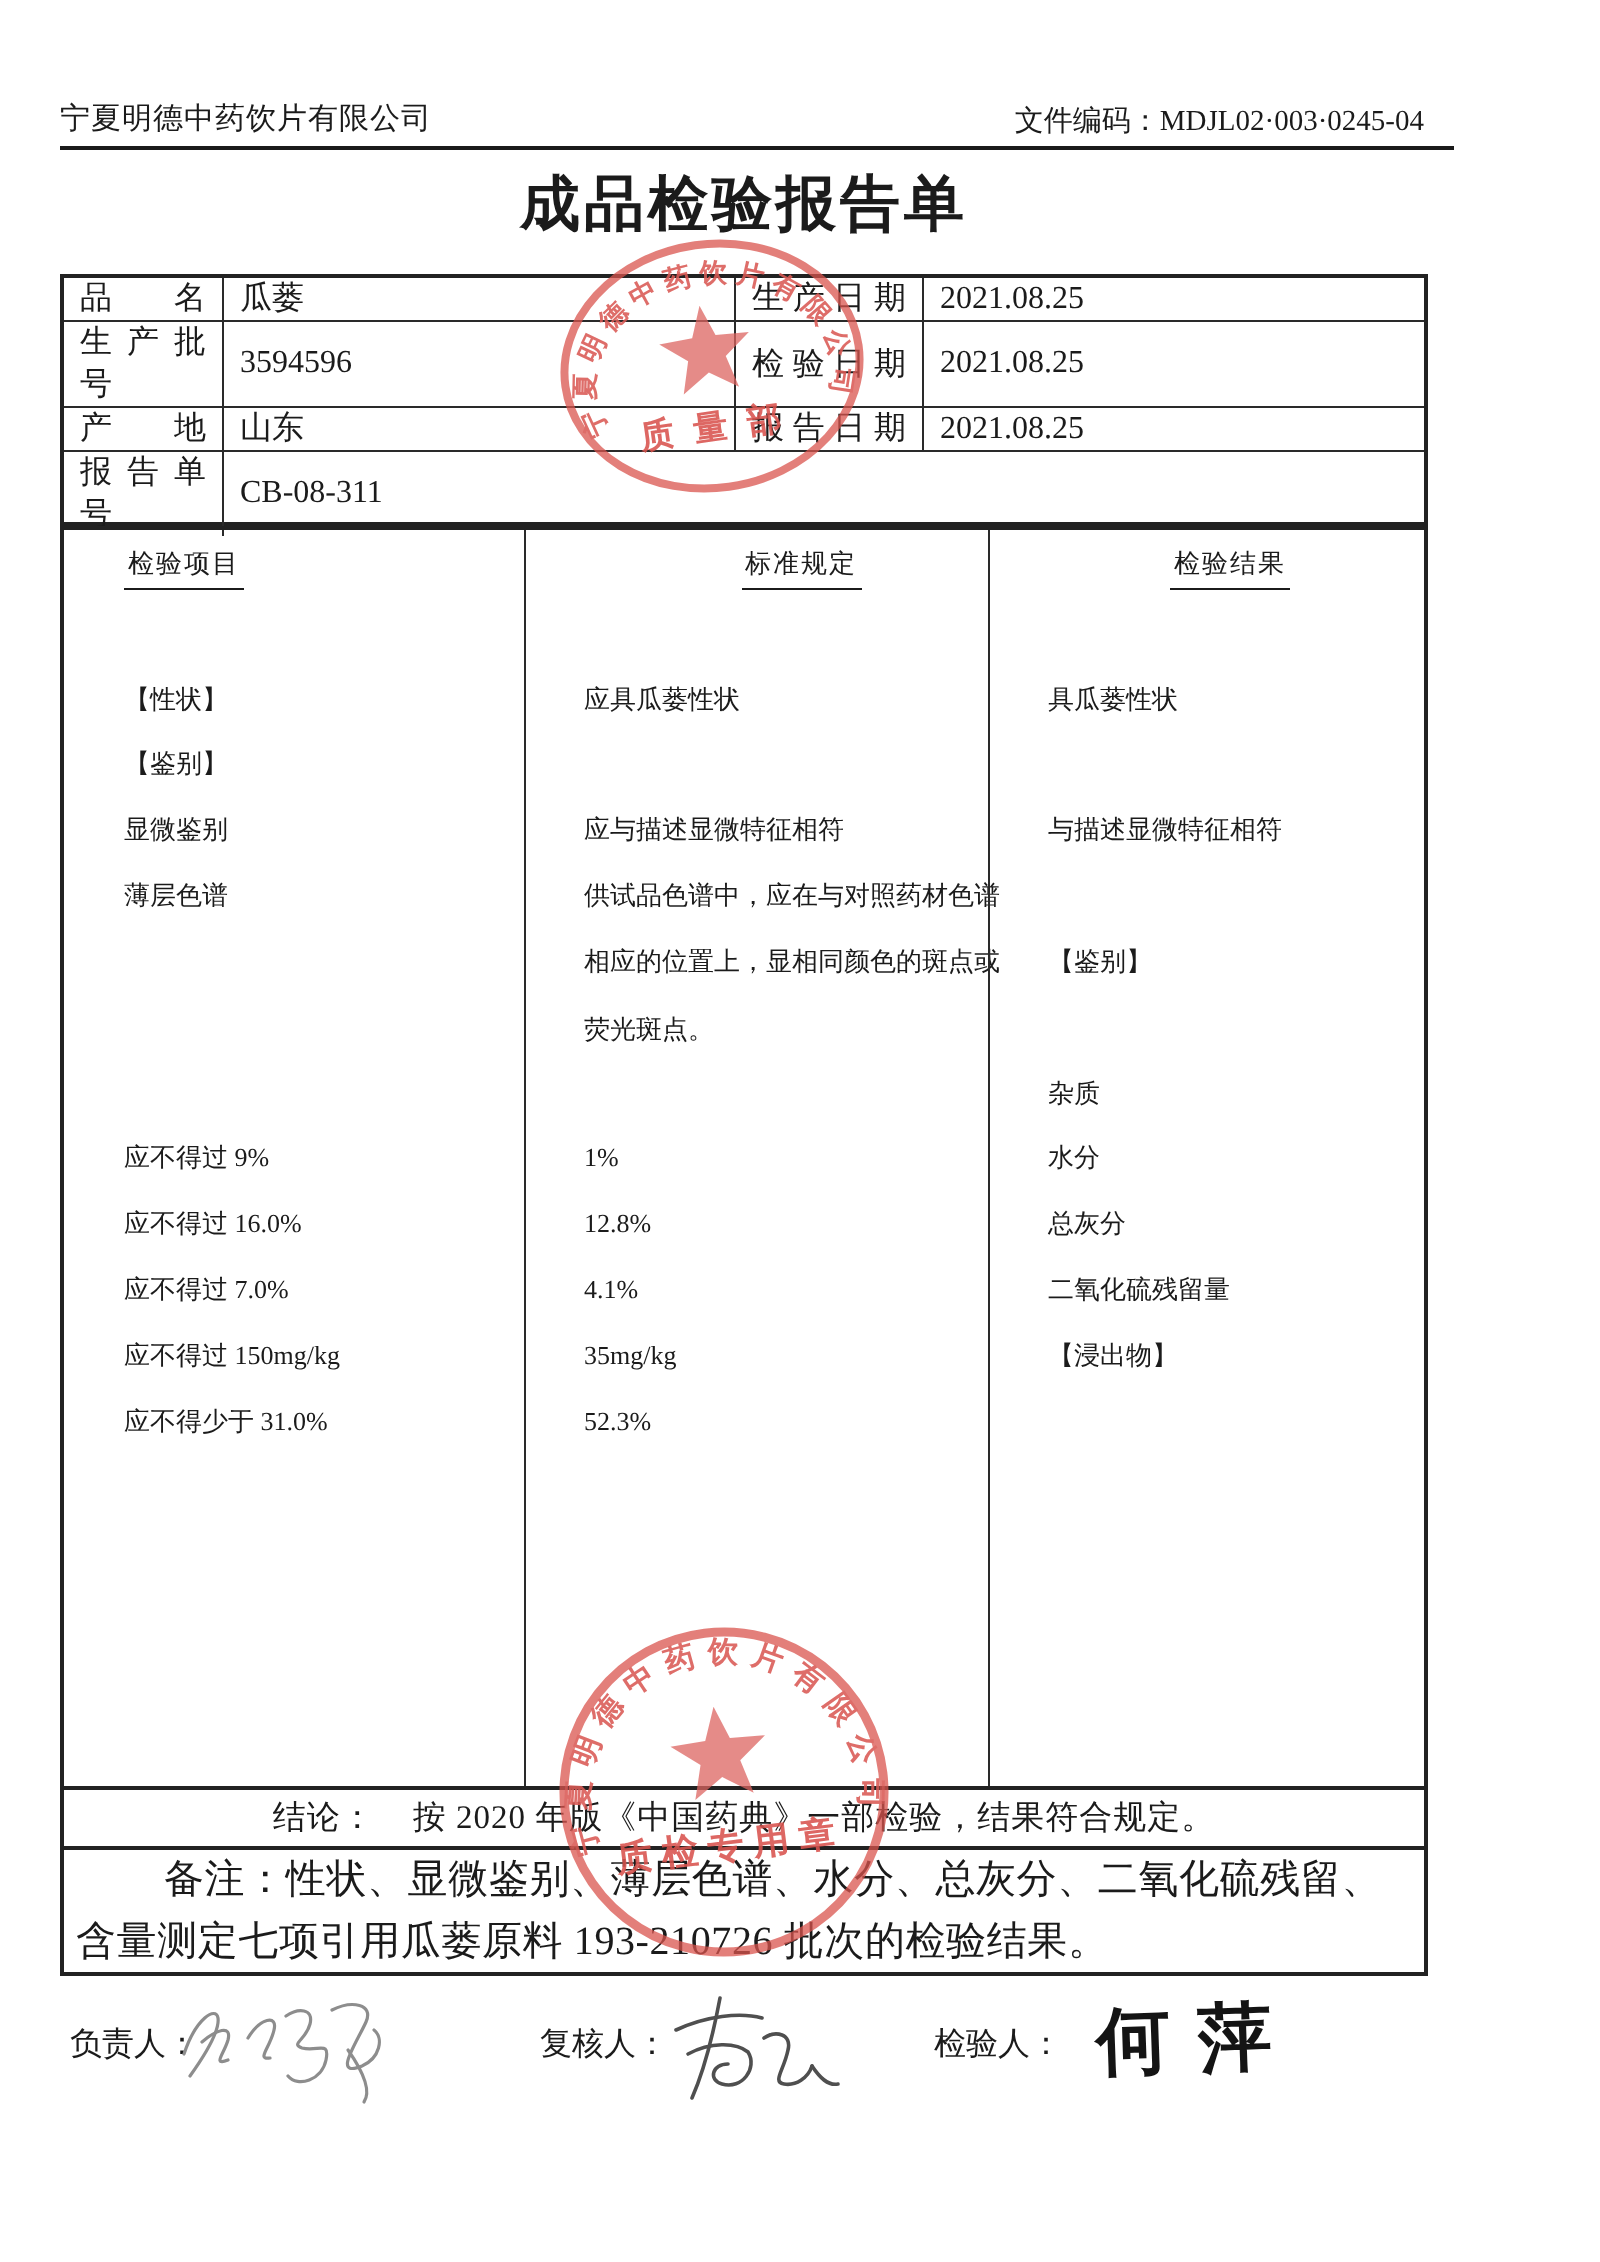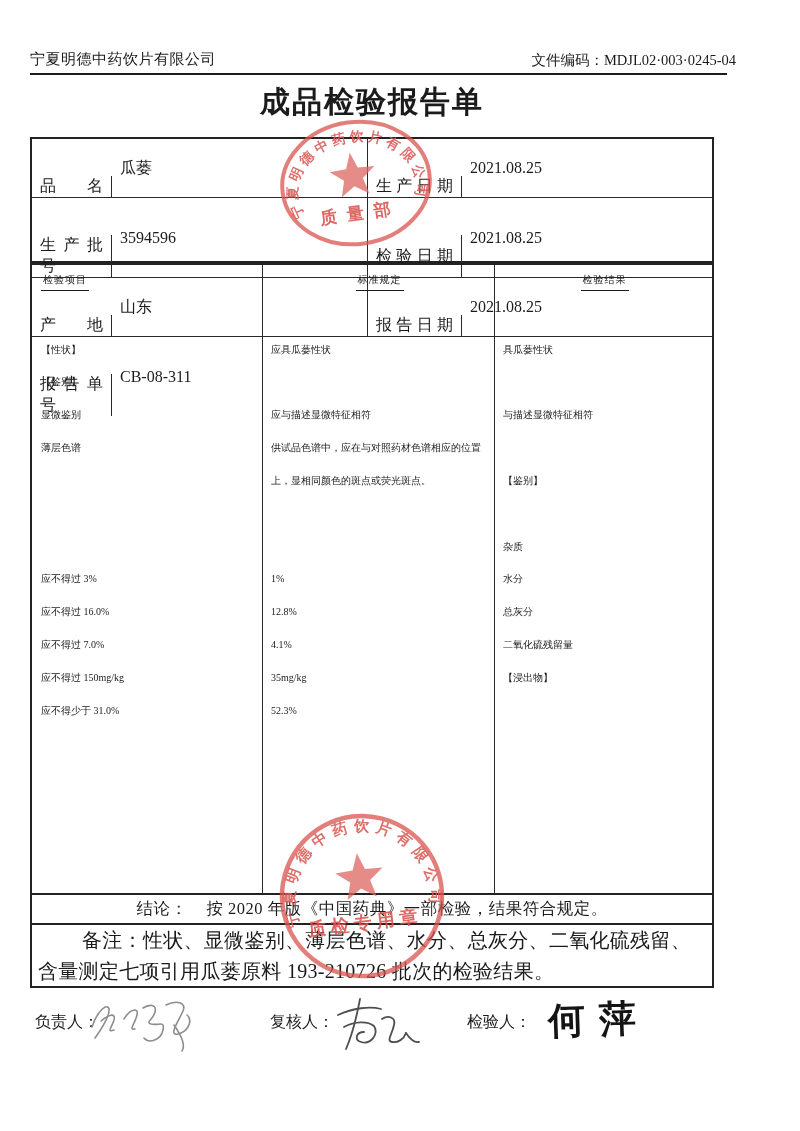--- a/index.html
+++ b/index.html
@@ -3,47 +3,47 @@
 <meta charset="utf-8">
 <style>
   html,body { margin:0; padding:0; background:#ffffff; }
   .page {
     position:relative; width:800px; height:1131px; background:#fff;
     font-family:"Liberation Serif","DejaVu Serif",serif; color:#1b1b1b;
     overflow:hidden;
   }
   
   .company  { position:absolute; left:30px; top:50px; font-size:15px; letter-spacing:.5px; }
-  .doc-code { position:absolute; right:64px; top:51px; font-size:14.5px; }
+  .doc-code { position:absolute; right:88px; top:51px; font-size:14.5px; }
   .header-rule { position:absolute; left:30px; top:73px; width:697px; height:0; border-top:2px solid #1a1a1a; }
   .title { position:absolute; left:30px; top:82px; width:684px; text-align:center;
            font-size:30px; font-weight:bold; letter-spacing:2px; }
   
   .info-table {
     position:absolute; left:30px; top:137px; width:684px; height:126px;
     box-sizing:border-box; border:2px solid #222;
     display:grid; grid-template-columns:80px 256px 94px 1fr;
     grid-template-rows:repeat(4,1fr); font-size:16px;
   }
   .info-table .c { box-sizing:border-box; display:flex; align-items:center;
                    padding-left:8px; border-right:1.5px solid #2a2a2a; border-bottom:1.5px solid #2a2a2a; }
-  .info-table .lbl { padding-right:8px;margin-top:37px; }
+  .info-table .lbl { padding-right:8px; }
   .info-table .lbl span { display:block; width:100%; text-align:justify; text-align-last:justify; }
   .info-table .nr { border-right:none; }
   .info-table .nb { border-bottom:none; }
   .info-table .span3 { grid-column:2 / 5; }
   
   .big-table { position:absolute; left:30px; top:263px; width:684px; height:725px;
                box-sizing:border-box; border:2px solid #222; }
   .insp { position:relative; height:630px; border-bottom:2px solid #222; box-sizing:border-box; }
   .vline { position:absolute; top:0; bottom:0; width:0; border-left:1.5px solid #2a2a2a; }
   .v1 { left:230px; } .v2 { left:462px; }
   .insp-grid { display:grid; grid-template-columns:230px 232px 1fr;
                grid-template-rows:42px 26px 33px 32px 33px 100px 31px 33px 33px 33px 33px 33px;
-               font-size:10px; }
+               font-size:13px;margin-left:21px; }
   .insp-grid .cell { box-sizing:border-box; display:flex; align-items:center; padding-left:9px; padding-right:6px; }
   .insp-grid .hcell { align-items:flex-start; padding-top:8px; }
   .insp-grid .hcell.mid { justify-content:center; }
   .hd { border-bottom:1.5px solid #1b1b1b; padding:0 2px 3px 2px; letter-spacing:1px; }
   .insp-grid .top { align-items:flex-start; line-height:33.4px; }
   .insp-grid .spacer { grid-column:1 / 4; }
   
   .concl { height:30px; box-sizing:border-box; border-bottom:2px solid #222;
            display:flex; align-items:center; justify-content:center; font-size:16.5px; letter-spacing:.5px;gap:19px; }
   .notes { box-sizing:border-box; padding:0 10px 0 6px; font-size:20px;
@@ -134,21 +134,21 @@
         <div class="cell">与描述显微特征相符</div>
 
         <div class="cell top">薄层色谱</div>
         <div class="cell top">供试品色谱中，应在与对照药材色谱相应的位置上，显相同颜色的斑点或荧光斑点。</div>
 
         <div class="cell">【鉴别】</div>
         <div class="cell"></div>
         <div class="cell"></div>
 
         <div class="cell">杂质</div>
-        <div class="cell">应不得过 3%</div>
+        <div class="cell">应不得过 9%</div>
         <div class="cell">1%</div>
 
         <div class="cell">水分</div>
         <div class="cell">应不得过 16.0%</div>
         <div class="cell">12.8%</div>
 
         <div class="cell">总灰分</div>
         <div class="cell">应不得过 7.0%</div>
         <div class="cell">4.1%</div>
 

